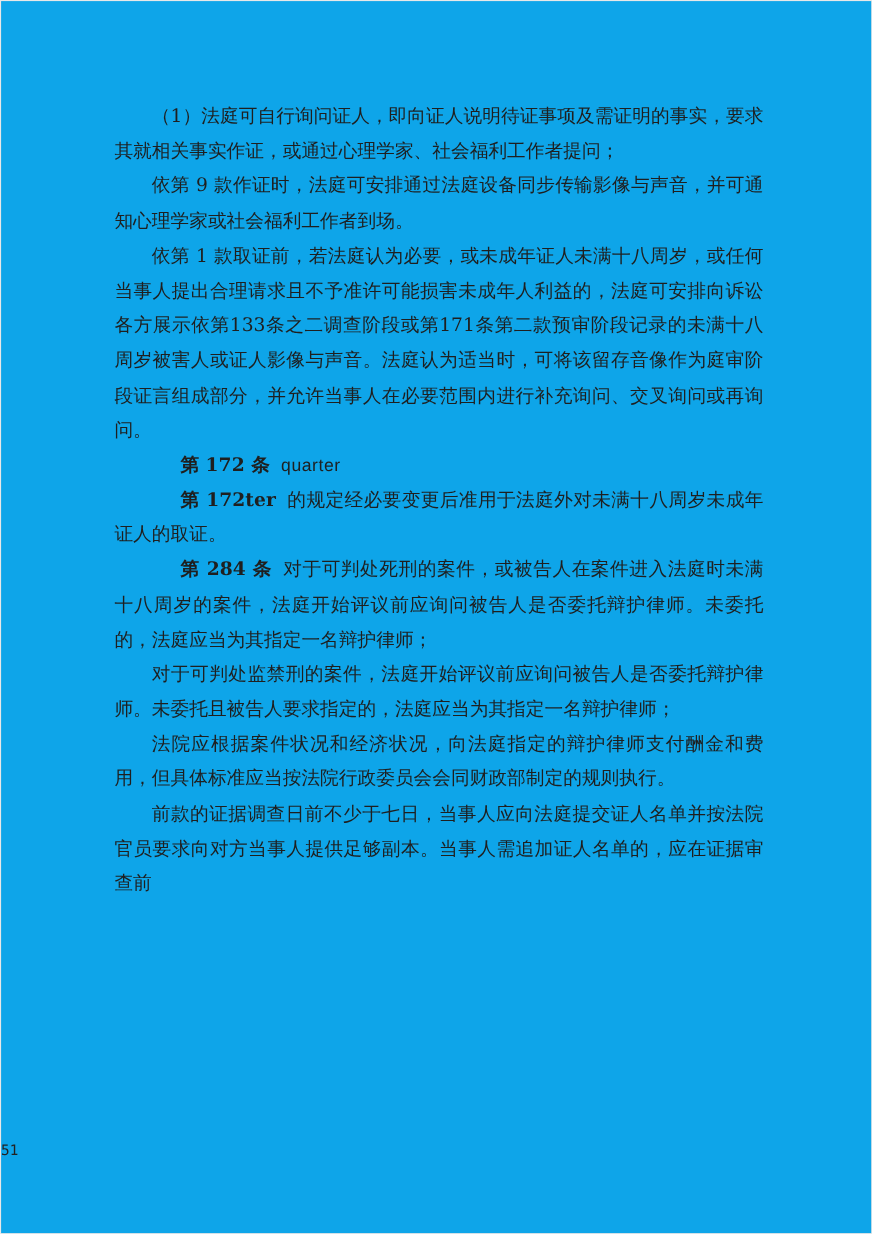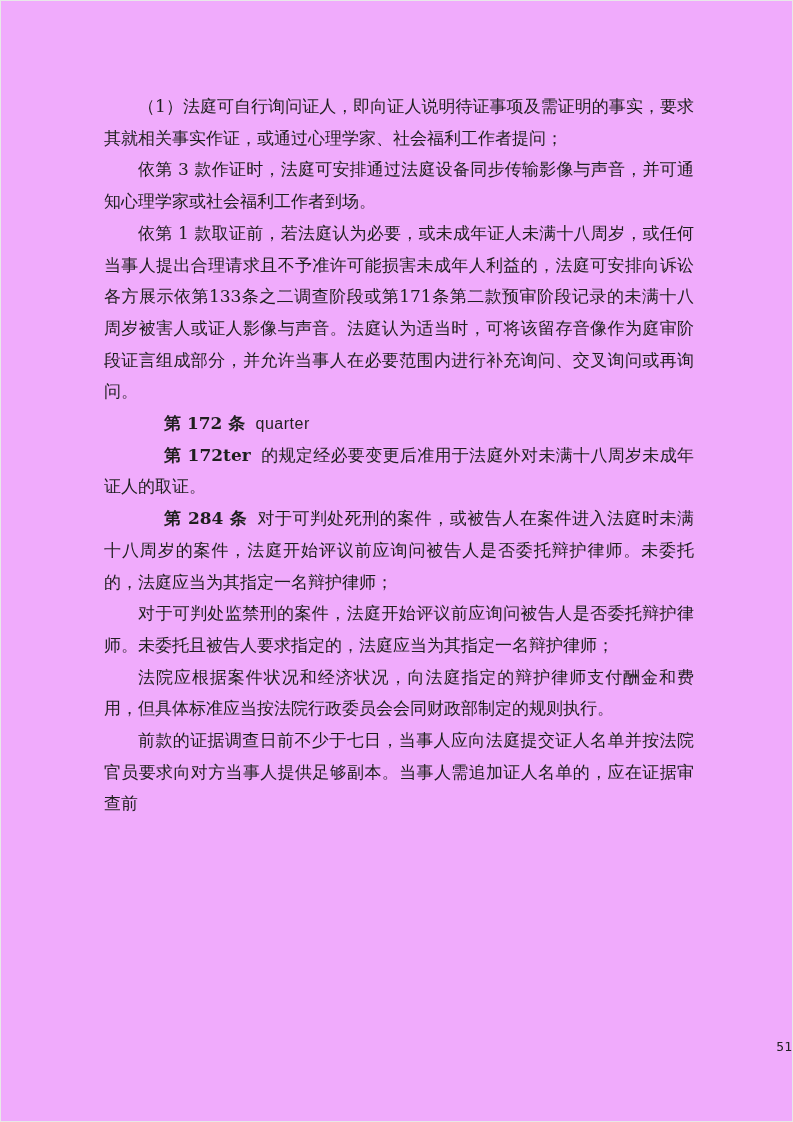--- a/index.html
+++ b/index.html
@@ -5,21 +5,21 @@
   html, body {
     margin: 0;
     padding: 0;
     background: #ffffff;
   }
   .page {
     position: relative;
     width: 793px;
     height: 1122px;
     margin: 0 auto;
-    background: #f0abfc;
+    background: #0ea5e9;
     box-sizing: border-box;
     border: 1px solid #e8e8e8;
     overflow: hidden;
     font-family: "DejaVu Serif", "Liberation Serif", serif;
     color: #1f1f1f;
   }
   .content {
     position: absolute;
     top: 90px;
     left: 103px;
@@ -44,36 +44,36 @@
   .latin {
     font-family: Liberation Sans, sans-serif;
     font-size: 16px;
     letter-spacing: 0.5px;
   }
   .footer {
     position: absolute;
     top: 1038px;
     left: 0;
     width: 100%;
-    text-align: right;
+    text-align: left;
     font-size: 13px;
     font-family: "DejaVu Sans Mono", "Liberation Mono", monospace;
     color: #222222;
   }
 </style>
 </head>
 <body>
 
 <div class="page">
   <div class="content">
 
     <p class="para"><span class="lead"></span><span class="body-text">（1）法庭可自行询问证人，即向证人说明待证事项及需证明的事实，要求其就相关事实作证，或通过心理学家、社会福利工作者提问；</span></p>
 
 
-    <p class="para"><span class="lead"></span><span class="body-text">依第 3 款作证时，法庭可安排通过法庭设备同步传输影像与声音，并可通知心理学家或社会福利工作者到场。</span></p>
+    <p class="para"><span class="lead"></span><span class="body-text">依第 9 款作证时，法庭可安排通过法庭设备同步传输影像与声音，并可通知心理学家或社会福利工作者到场。</span></p>
 
     <p class="para"><span class="lead"></span><span class="body-text">依第 1 款取证前，若法庭认为必要，或未成年证人未满十八周岁，或任何当事人提出合理请求且不予准许可能损害未成年人利益的，法庭可安排向诉讼各方展示依第133条之二调查阶段或第171条第二款预审阶段记录的未满十八周岁被害人或证人影像与声音。法庭认为适当时，可将该留存音像作为庭审阶段证言组成部分，并允许当事人在必要范围内进行补充询问、交叉询问或再询问。</span></p>
 
 
     <p class="para"><span class="lead">第 172 条</span><span class="body-text latin">quarter</span></p>
 
     <p class="para"><span class="lead">第 172ter</span><span class="body-text">的规定经必要变更后准用于法庭外对未满十八周岁未成年证人的取证。</span></p>
 
     <p class="para"><span class="lead">第 284 条</span><span class="body-text">对于可判处死刑的案件，或被告人在案件进入法庭时未满十八周岁的案件，法庭开始评议前应询问被告人是否委托辩护律师。未委托的，法庭应当为其指定一名辩护律师；</span></p>
 

